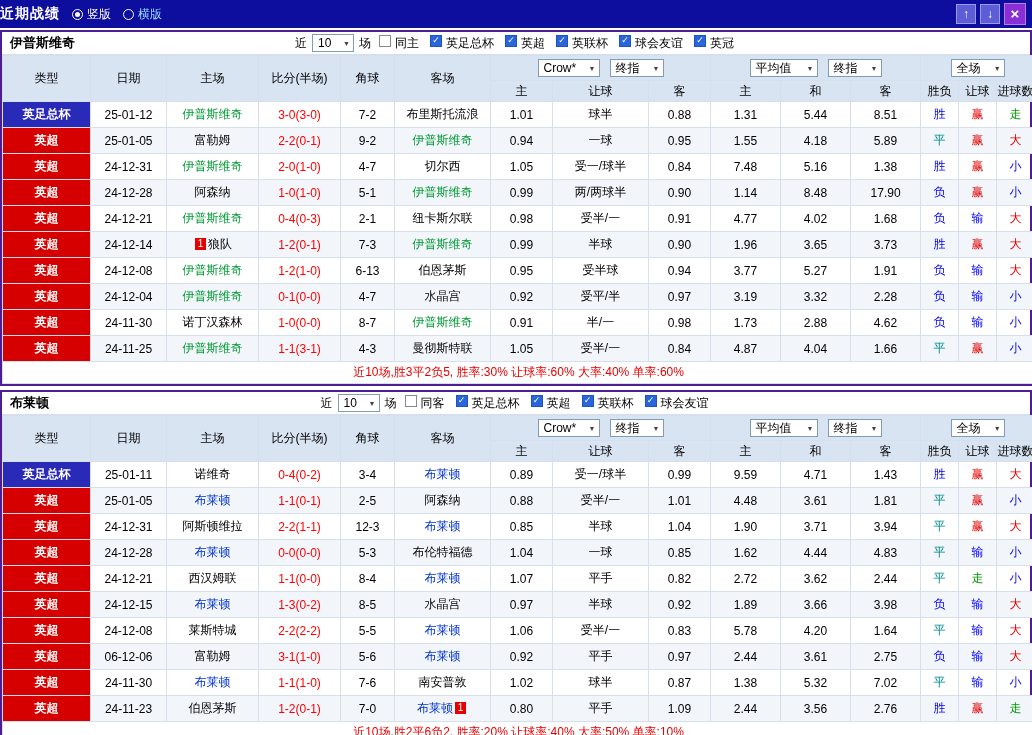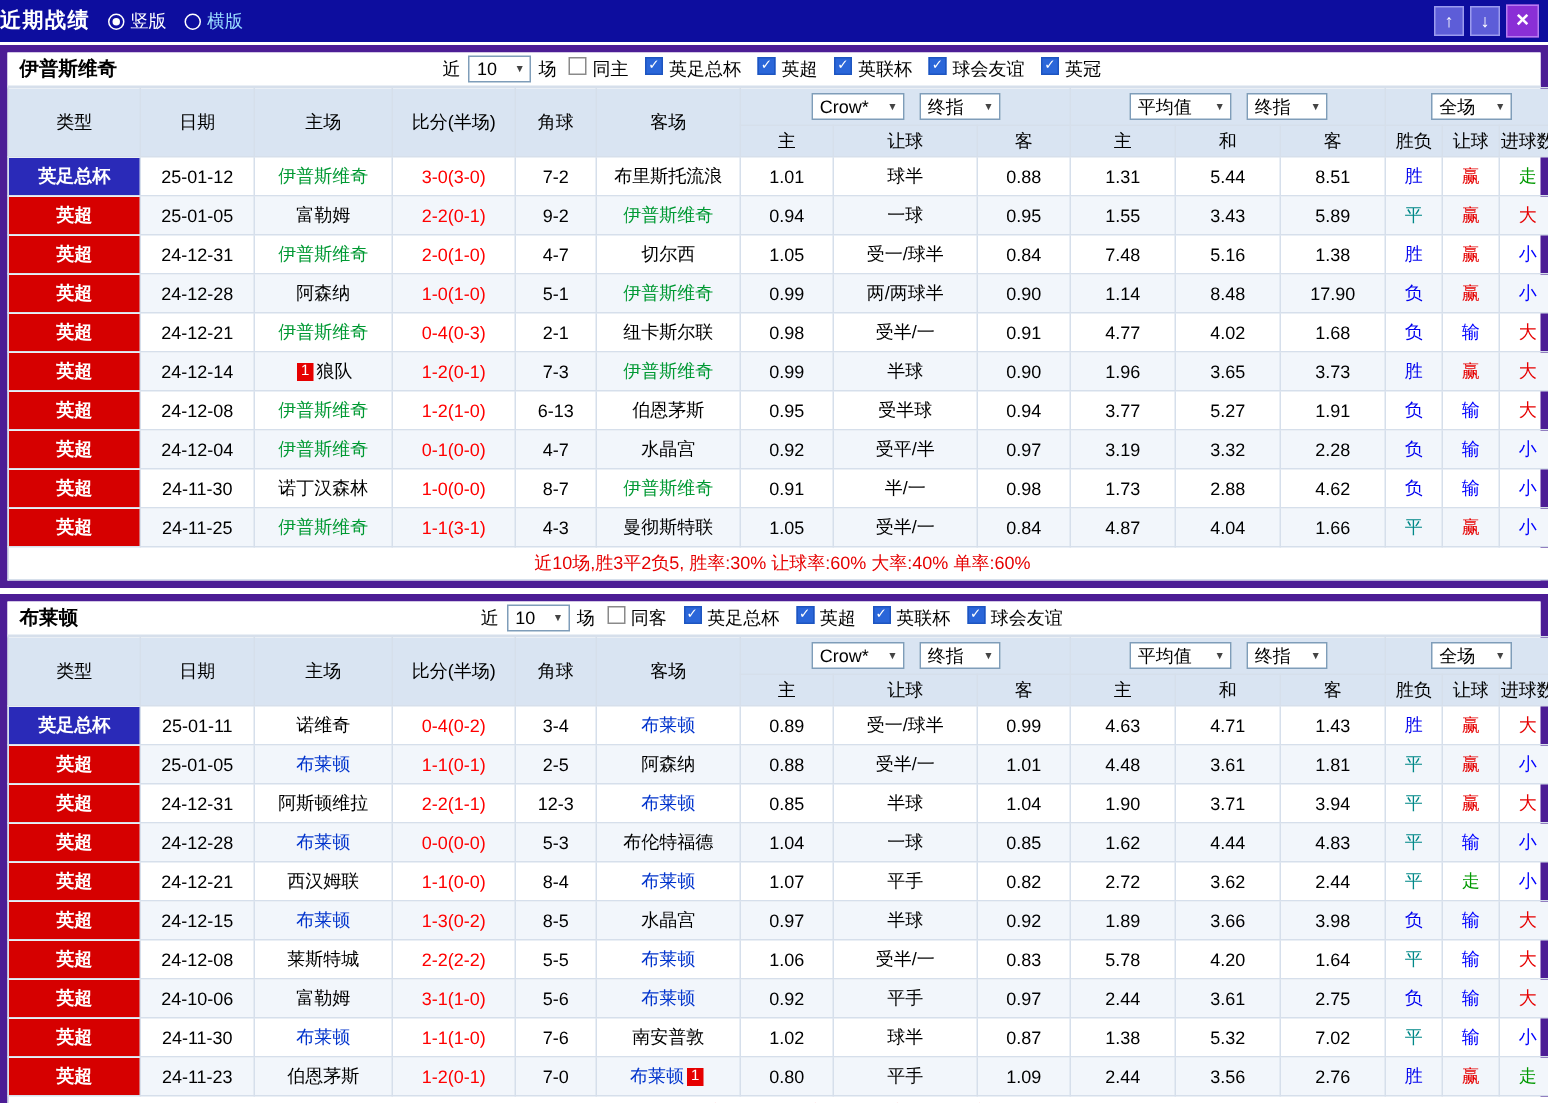--- a/index.html
+++ b/index.html
@@ -14,21 +14,21 @@
   .radio-opt{display:inline-flex;align-items:center;gap:4px;color:#fff;cursor:pointer}
   .radio{width:11px;height:11px;border-radius:50%;border:1px solid #fff;display:inline-block;position:relative;background:transparent}
   .radio.sel::after{content:"";position:absolute;inset:2px;border-radius:50%;background:#fff}
   .alt-label{color:#9adcff}
   .topbar-btns{margin-left:auto;display:flex;align-items:center;gap:4px;padding-right:6px;z-index:2}
   .tb-btn{width:20px;height:20px;background:#5d5dd8;border:1px solid #9b9bee;color:#fff;font-size:12px;line-height:16px;text-align:center;cursor:pointer;padding:0}
   .tb-btn.close{width:22px;height:22px;background:#8a2fd6;border-color:#b77df0;font-size:15px;font-weight:bold}
 
   
   #sections{padding-top:2px}
-  .section{border:5px solid #4c1d95;margin-bottom:4px;background:#fff}
+  .section{border:2px solid #4c1d95;margin-bottom:4px;background:#fff}
   .filter-row{height:23px;display:flex;align-items:center;position:relative;background:#fff;border-bottom:1px solid #d6dfeb}
   .team-name{position:absolute;left:8px;font-weight:bold;font-size:13px}
   .filters{margin:0 auto;display:flex;align-items:center;gap:4px}
   .filters .lbl{padding:0 1px}
 
   
   .dd{display:inline-flex;align-items:center;justify-content:space-between;border:1px solid #7f9db9;background:#fff;height:18px;padding:0 3px 0 5px;cursor:pointer;white-space:nowrap}
   .dd .arr{font-size:7px;color:#444;margin-left:4px}
 
   
@@ -203,21 +203,21 @@
             <td class="type" style="background:#d60000">英超</td>
             <td>25-01-05</td>
             <td>富勒姆</td>
             <td class="score">2-2(0-1)</td>
             <td>9-2</td>
             <td style="color:#009933">伊普斯维奇</td>
             <td>0.94</td>
             <td>一球</td>
             <td>0.95</td>
             <td>1.55</td>
-            <td>3.43</td>
+            <td>4.18</td>
             <td>5.89</td>
             <td style="color:#008888">平</td>
             <td style="color:#e60000">赢</td>
             <td style="color:#e60000">大</td>
           </tr>
           <tr>
             <td class="type" style="background:#d60000">英超</td>
             <td>24-12-31</td>
             <td style="color:#009933">伊普斯维奇</td>
             <td class="score">2-0(1-0)</td>
@@ -467,21 +467,21 @@
           <tr>
             <td class="type" style="background:#2a2ab8">英足总杯</td>
             <td>25-01-11</td>
             <td>诺维奇</td>
             <td class="score">0-4(0-2)</td>
             <td>3-4</td>
             <td style="color:#0033cc">布莱顿</td>
             <td>0.89</td>
             <td>受一/球半</td>
             <td>0.99</td>
-            <td>4.63</td>
+            <td>9.59</td>
             <td>4.71</td>
             <td>1.43</td>
             <td style="color:#0000ee">胜</td>
             <td style="color:#e60000">赢</td>
             <td style="color:#e60000">大</td>
           </tr>
           <tr>
             <td class="type" style="background:#d60000">英超</td>
             <td>25-01-05</td>
             <td style="color:#0033cc">布莱顿</td>
@@ -578,21 +578,21 @@
             <td>0.83</td>
             <td>5.78</td>
             <td>4.20</td>
             <td>1.64</td>
             <td style="color:#008888">平</td>
             <td style="color:#0000ff">输</td>
             <td style="color:#e60000">大</td>
           </tr>
           <tr>
             <td class="type" style="background:#d60000">英超</td>
-            <td>24-10-06</td>
+            <td>06-12-06</td>
             <td>富勒姆</td>
             <td class="score">3-1(1-0)</td>
             <td>5-6</td>
             <td style="color:#0033cc">布莱顿</td>
             <td>0.92</td>
             <td>平手</td>
             <td>0.97</td>
             <td>2.44</td>
             <td>3.61</td>
             <td>2.75</td>

